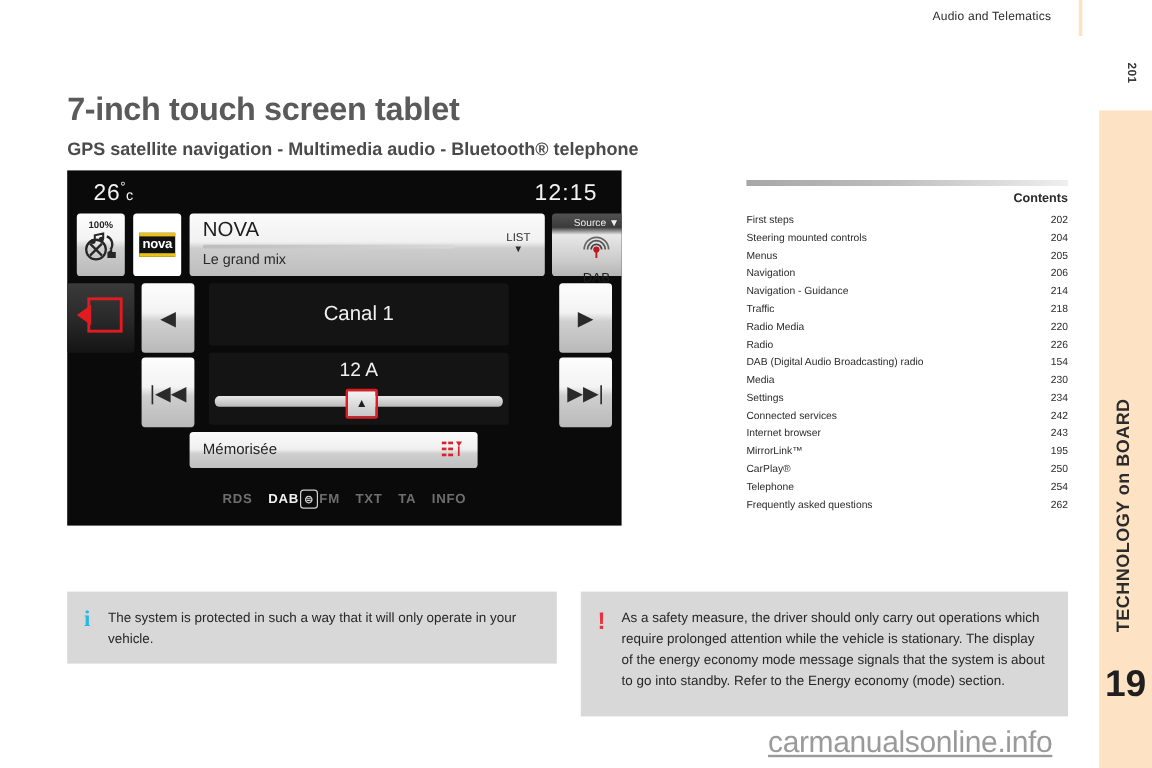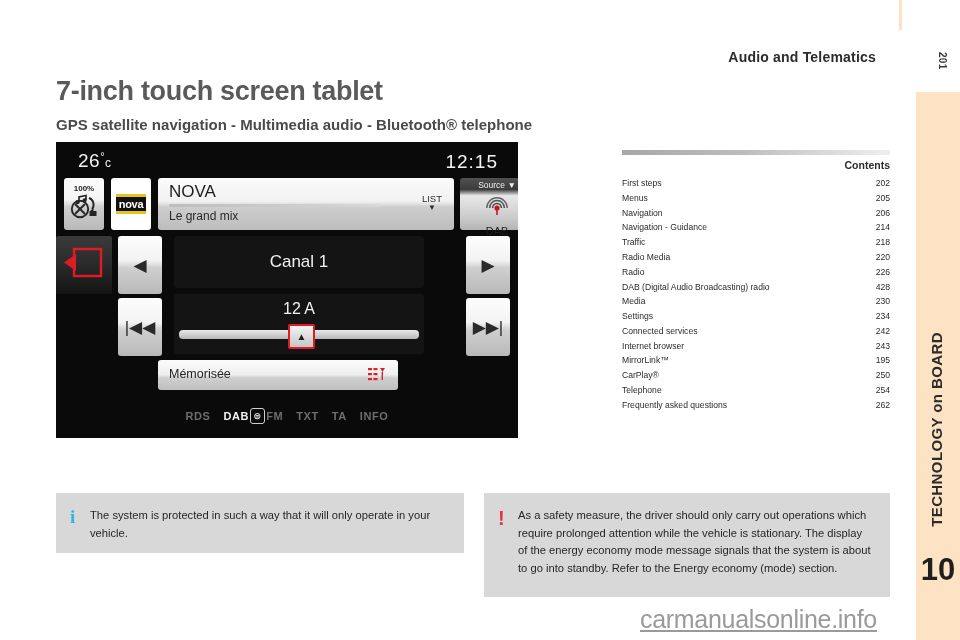--- a/index.html
+++ b/index.html
@@ -6,23 +6,22 @@
   body{
     width:960px;height:640px;background:#ffffff;
     font-family:"Liberation Sans", sans-serif;
     overflow:hidden;position:relative;
   }
   .page{position:absolute;inset:0;}
 
   
   .runhead{
     position:absolute; top:9px; right:84px;
-    font-size:14px; font-weight:bold; color:#2b2b2b;
+    font-size:10px; font-weight:normal; color:#2b2b2b;
     letter-spacing:.2px;
-    margin-top:40px;
   }
   .runhead-rule{
     position:absolute; top:0px; right:58px;
     width:3px; height:30px; background:#fde3c4;
   }
 
   
   .vpagenum{
     position:absolute; top:52px; right:12px;
     font-size:10px; font-weight:bold; color:#3a3a3a;
@@ -214,35 +213,39 @@
 <body>
 
 <div class="page">
 
   <div class="runhead-rule"></div>
   <div class="runhead">Audio and Telematics</div>
   <div class="vpagenum">201</div>
 
   <div class="sidetab">
     <div class="sidetab-label">TECHNOLOGY on BOARD</div>
-    <div class="sidetab-num">10</div>
+    <div class="sidetab-num">19</div>
   </div>
 
   <h1 class="title">7-inch touch screen tablet</h1>
   <h2 class="subtitle">GPS satellite navigation - Multimedia audio - Bluetooth® telephone</h2>
 
   <div class="toc">
     <div class="toc-rule"></div>
     <div class="toc-head">Contents</div>
     <div id="toc-rows">
         <div class="toc-row">
           <span class="t">First steps</span>
           <span class="p">202</span>
         </div>
         <div class="toc-row">
+          <span class="t">Steering mounted controls</span>
+          <span class="p">204</span>
+        </div>
+        <div class="toc-row">
           <span class="t">Menus</span>
           <span class="p">205</span>
         </div>
         <div class="toc-row">
           <span class="t">Navigation</span>
           <span class="p">206</span>
         </div>
         <div class="toc-row">
           <span class="t">Navigation - Guidance</span>
           <span class="p">214</span>
@@ -254,21 +257,21 @@
         <div class="toc-row">
           <span class="t">Radio Media</span>
           <span class="p">220</span>
         </div>
         <div class="toc-row">
           <span class="t">Radio</span>
           <span class="p">226</span>
         </div>
         <div class="toc-row">
           <span class="t">DAB (Digital Audio Broadcasting) radio</span>
-          <span class="p">428</span>
+          <span class="p">154</span>
         </div>
         <div class="toc-row">
           <span class="t">Media</span>
           <span class="p">230</span>
         </div>
         <div class="toc-row">
           <span class="t">Settings</span>
           <span class="p">234</span>
         </div>
         <div class="toc-row">

